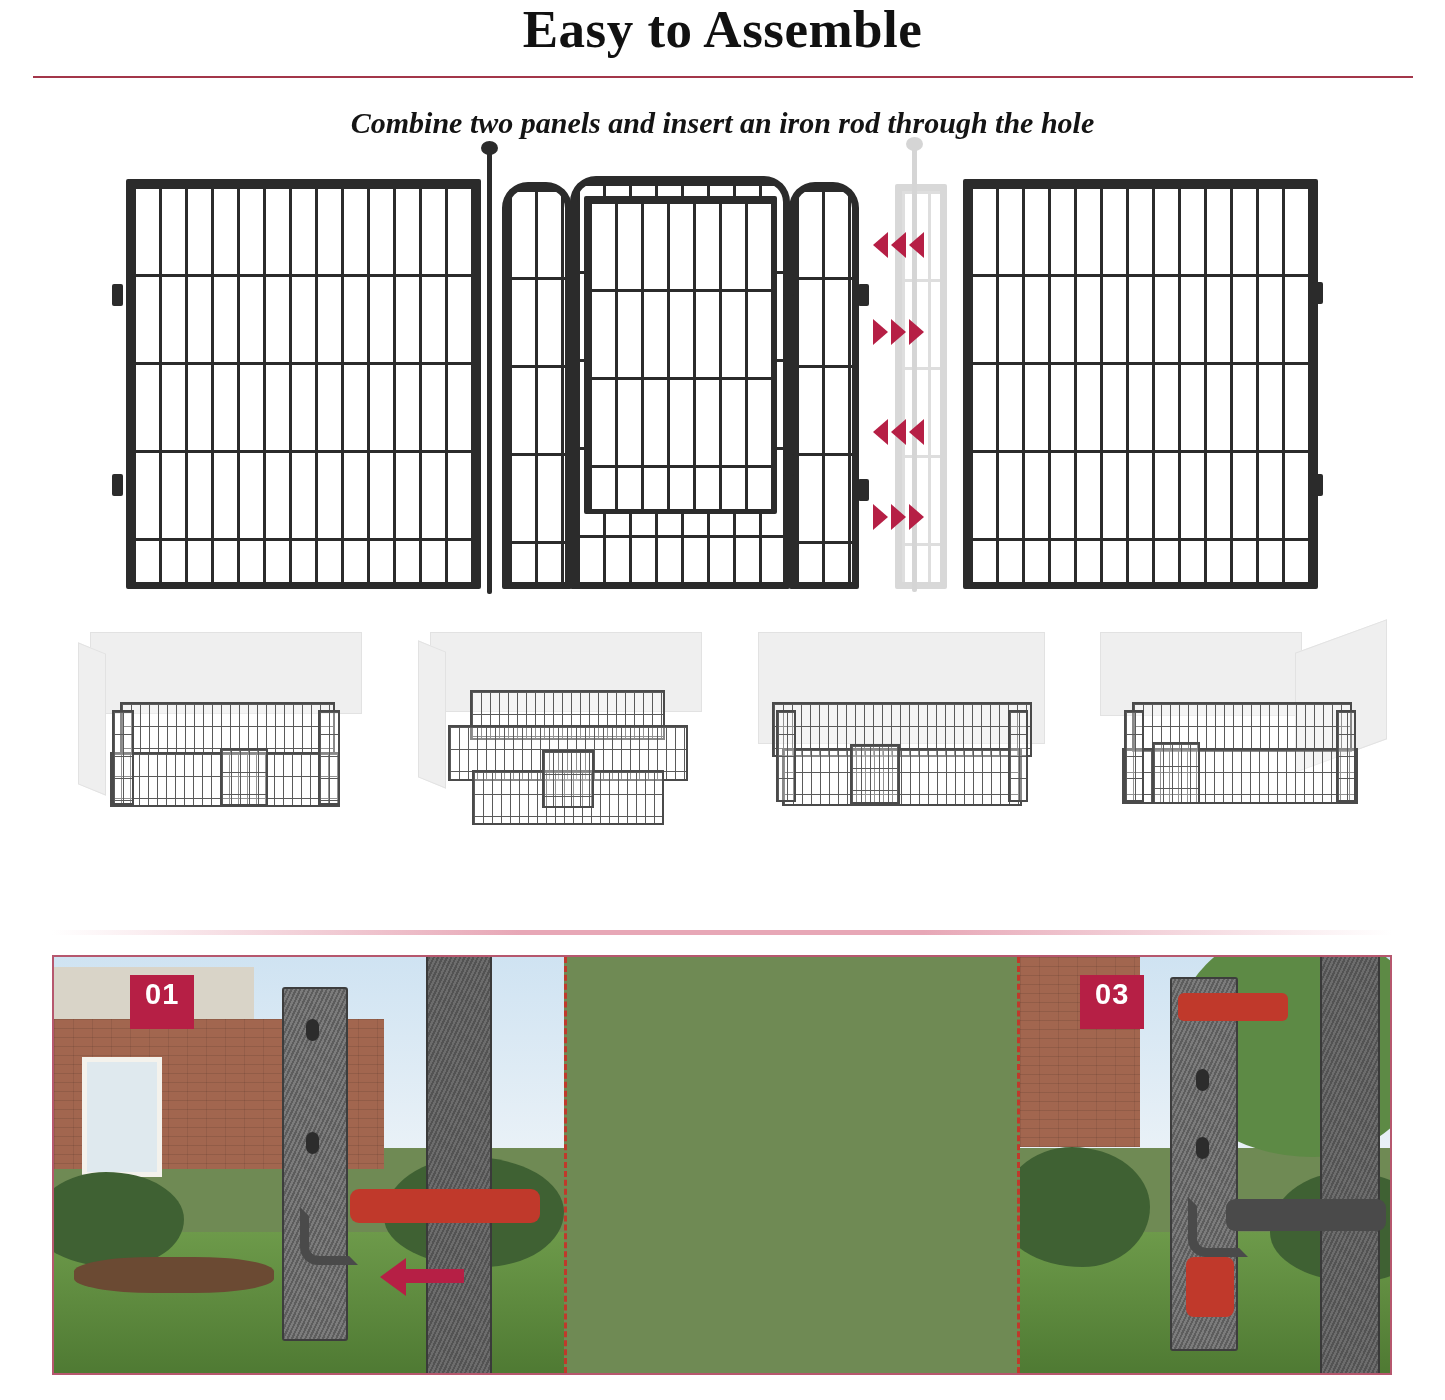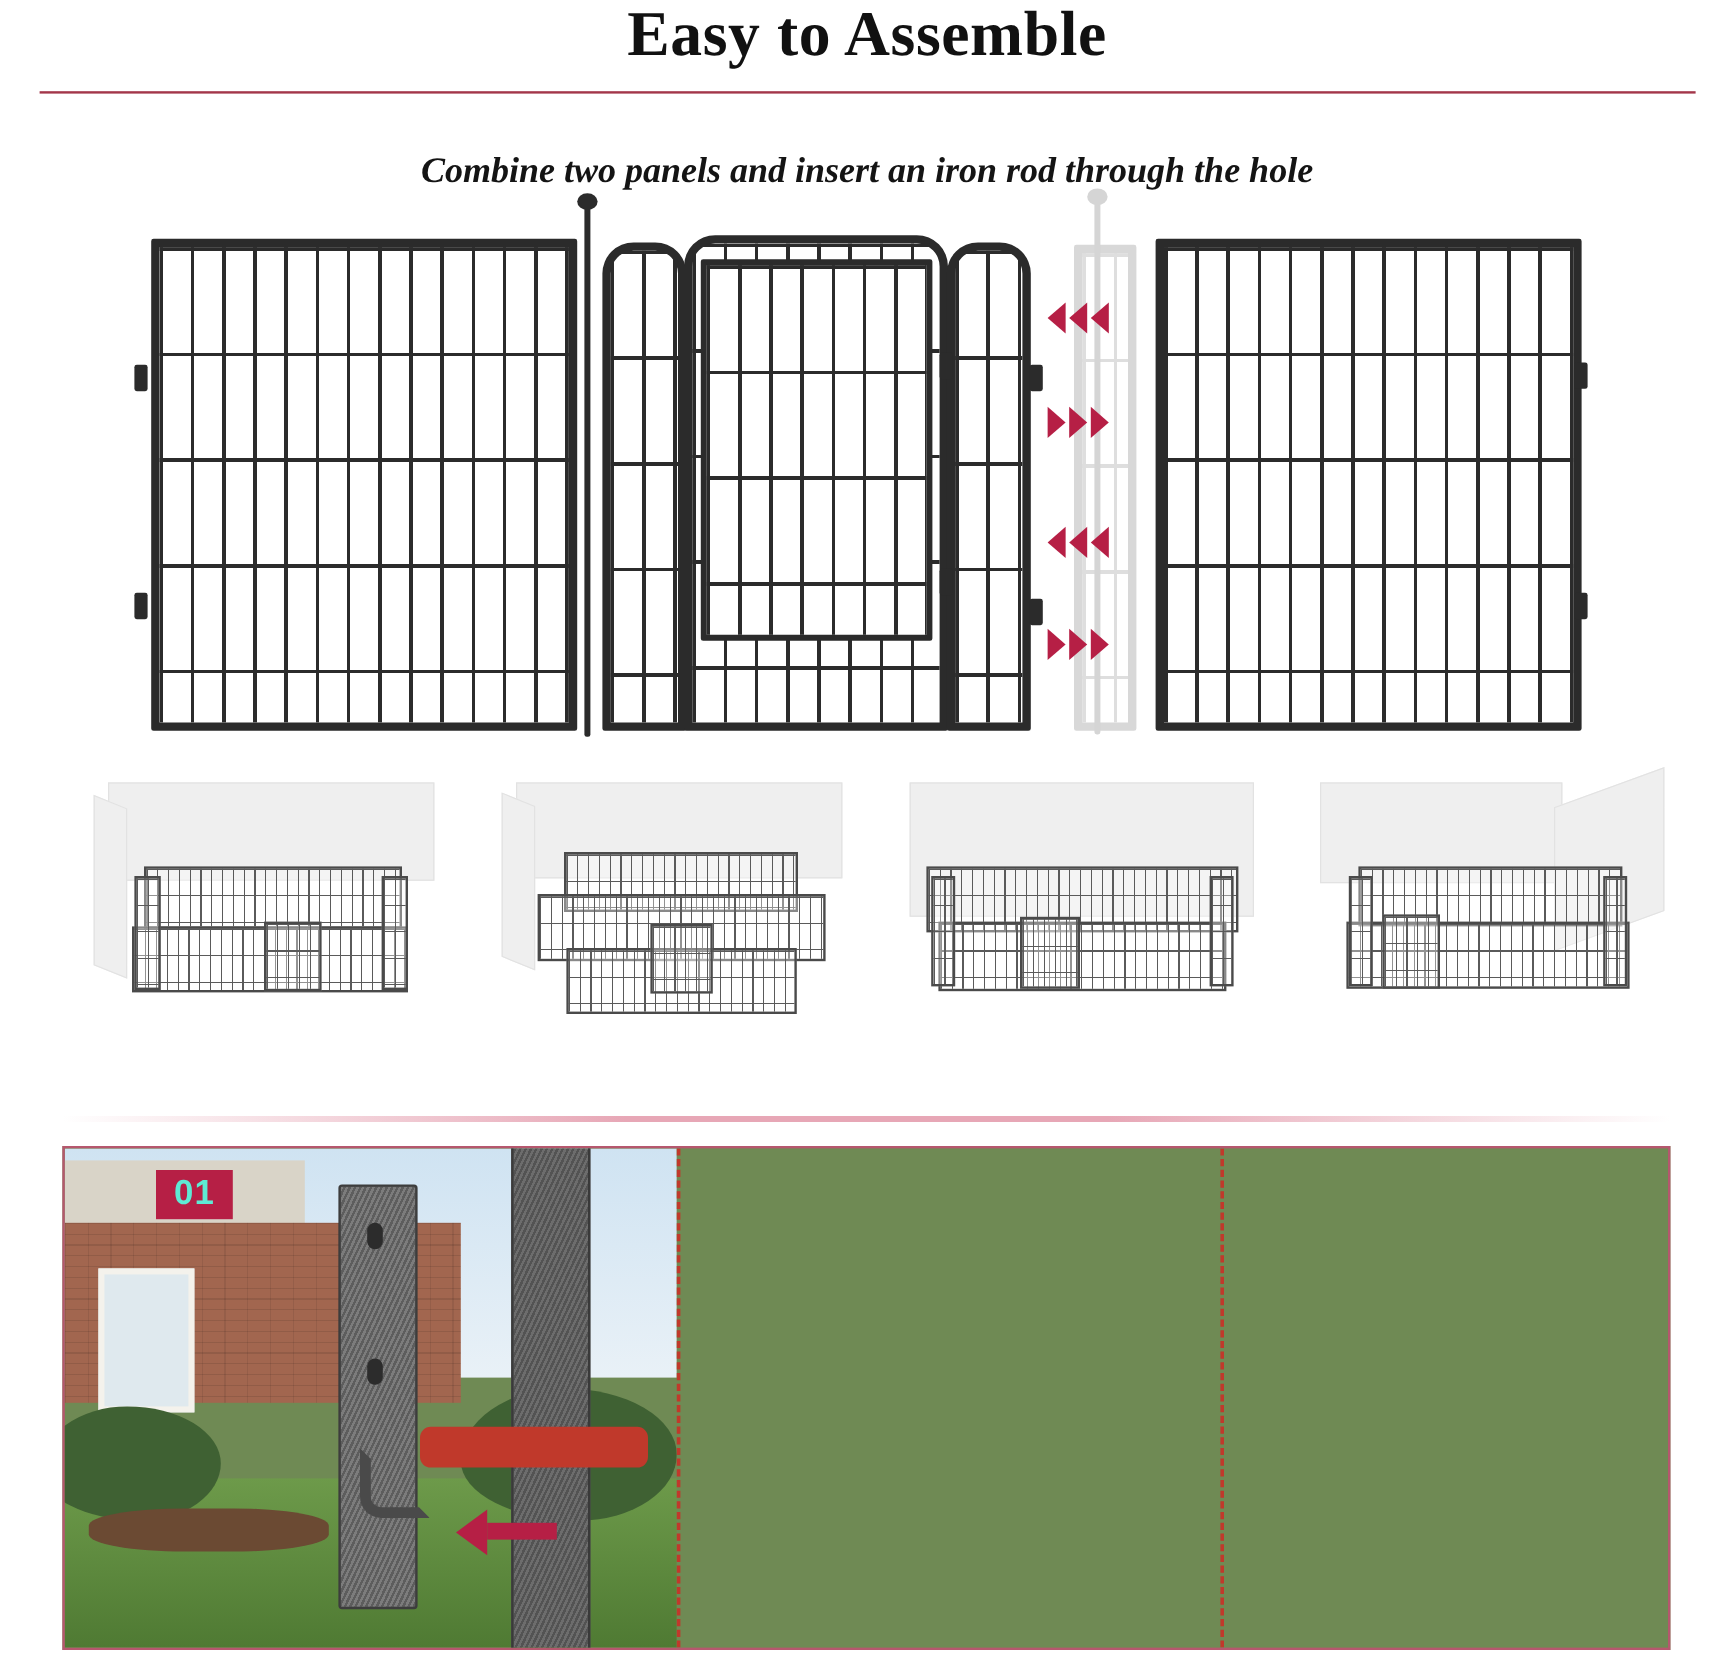--- a/index.html
+++ b/index.html
@@ -32,21 +32,21 @@
     height: 2px;
     background: #a3364a;
   }
   .subtitle {
     text-align: center;
     font-family: "Liberation Serif", serif;
     font-weight: bold;
     font-style: italic;
     font-size: 30px;
     color: #141414;
-    margin-top: 48px;
+    margin-top: 28px;
   }
 
   
   .panels-stage {
     position: relative;
     width: 1445px;
     height: 470px;
     margin-top: 14px;
   }
 
@@ -238,25 +238,25 @@
   }
   .dashed-div {
     position: absolute;
     top: 0; bottom: 0;
     width: 0;
     border-left: 3px dashed #c0392b;
   }
   .step-badge {
     position: absolute;
     background: #b61f45;
-    color: #5eead4;
+    color: #ffffff;
     font-family: "Liberation Sans", sans-serif;
     font-weight: bold;
     font-size: 29px;
-    padding: 3px 15px 5px 15px;
+    padding: 3px 15px 18px 15px;
     letter-spacing: 1px;
   }
   .arrow-down {
     position: absolute;
     width: 0; height: 0;
     border-left: 21px solid transparent;
     border-right: 21px solid transparent;
     border-top: 28px solid #b61f45;
   }
   .arrow-down-stem {
@@ -408,13 +408,32 @@
     <div class="arrow-left" style="left:326px; top:301px;"></div>
 
     <div class="step-badge" style="left:76px; top:18px;">01</div>
   </div>
 
   <div class="dashed-div" style="left:510px;"></div>
 
 
   <div class="dashed-div" style="left:963px;"></div>
 
+  <div class="photo-cell" style="left:966px; width:374px;">
+    <div class="sky"></div>
+    <div class="house-brick" style="left:0; top:0; width:120px; height:190px;"></div>
+    <div class="shrub" style="left:150px; top:-30px; width:260px; height:230px; background:#5d8a45;"></div>
+    <div class="lawn"></div>
+    <div class="shrub" style="left:-20px; top:190px; width:150px; height:120px;"></div>
+    <div class="shrub" style="left:250px; top:215px; width:160px; height:110px;"></div>
+
+    <div class="post" style="left:300px; width:56px;"></div>
+    <div class="bracket" style="left:150px; top:20px; width:64px; height:370px;"></div>
+    <div class="hole" style="left:176px; top:112px;"></div>
+    <div class="hole" style="left:176px; top:180px;"></div>
+    <div class="hook" style="left:168px; top:240px; width:42px; height:42px;"></div>
+    <div class="grey-pin" style="left:206px; top:242px; width:160px; height:32px;"></div>
+    <div class="red-pin" style="left:158px; top:36px; width:110px; height:28px; border-radius:6px;"></div>
+    <div class="red-pin" style="left:166px; top:300px; width:48px; height:60px; border-radius:8px;"></div>
+
+    <div class="step-badge" style="left:60px; top:18px;">03</div>
+  </div>
 </div>
 
 </body></html>

